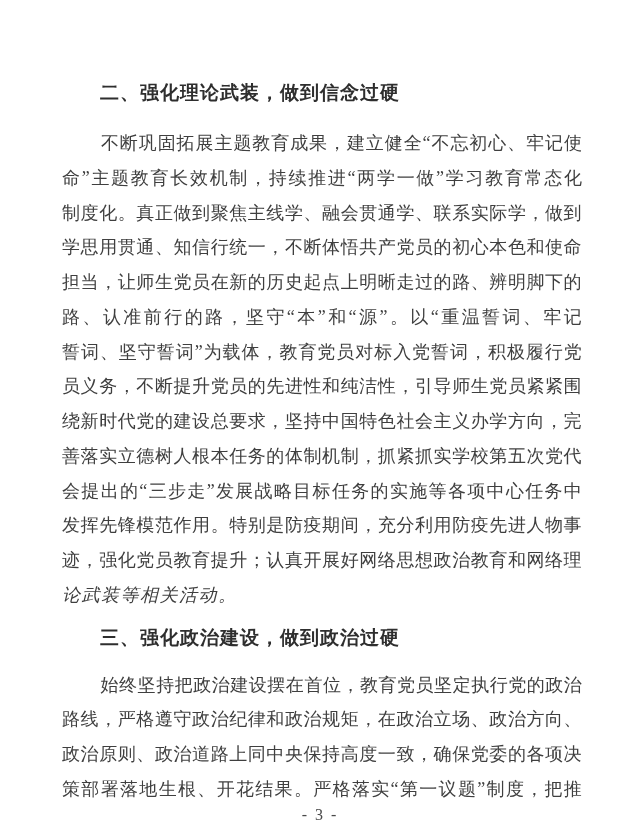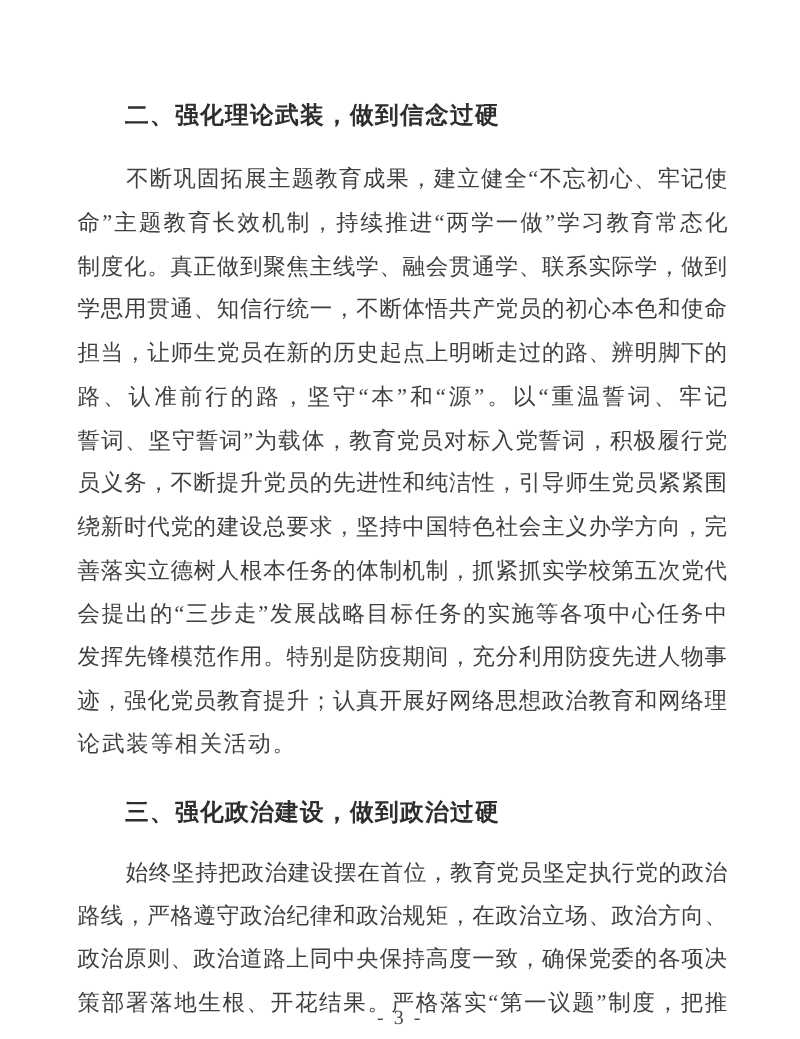--- a/index.html
+++ b/index.html
@@ -29,41 +29,42 @@
     line-height: 35px;
     height: 35px;
     padding-left: 38px;
     letter-spacing: 1px;
     white-space: nowrap;
   }
   .paragraph {
     margin: 0;
   }
   .section-1 .paragraph { margin-top: 16px; }
-  .section-2 { margin-top: 20px; }
+  .section-2 { margin-top: 7px; }
   .section-2 .paragraph { margin-top: 13px; }
   .line {
     height: 34.75px;
     line-height: 34.75px;
     font-size: 18px;
     color: var(--body-color, #3f3f3f);
     white-space: nowrap;
   }
   .line.justify {
     display: flex;
     justify-content: space-between;
     align-items: baseline;
   }
   .line.justify span { display: inline-block; }
   .line .indent-spacer {
     flex: 0 0 38px;
     width: 38px;
   }
   .line.plain {
     letter-spacing: 1.5px;
+    font-style: italic;
   }
   .page-footer {
     position: absolute;
     top: 804px;
     left: 0;
     width: 640px;
     text-align: center;
     font-size: 16px;
     line-height: 22px;
     color: var(--footer-color, #4a4a4a);

